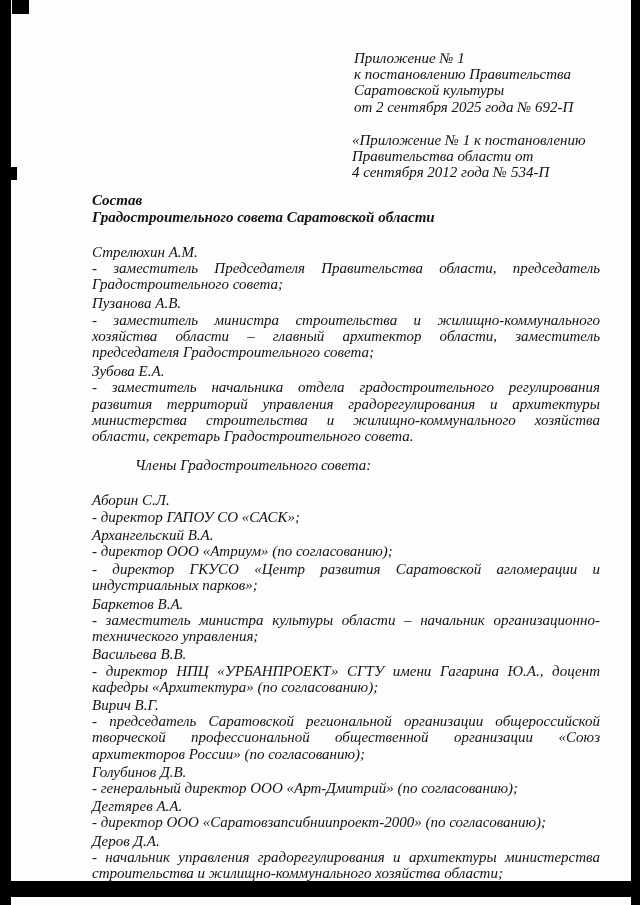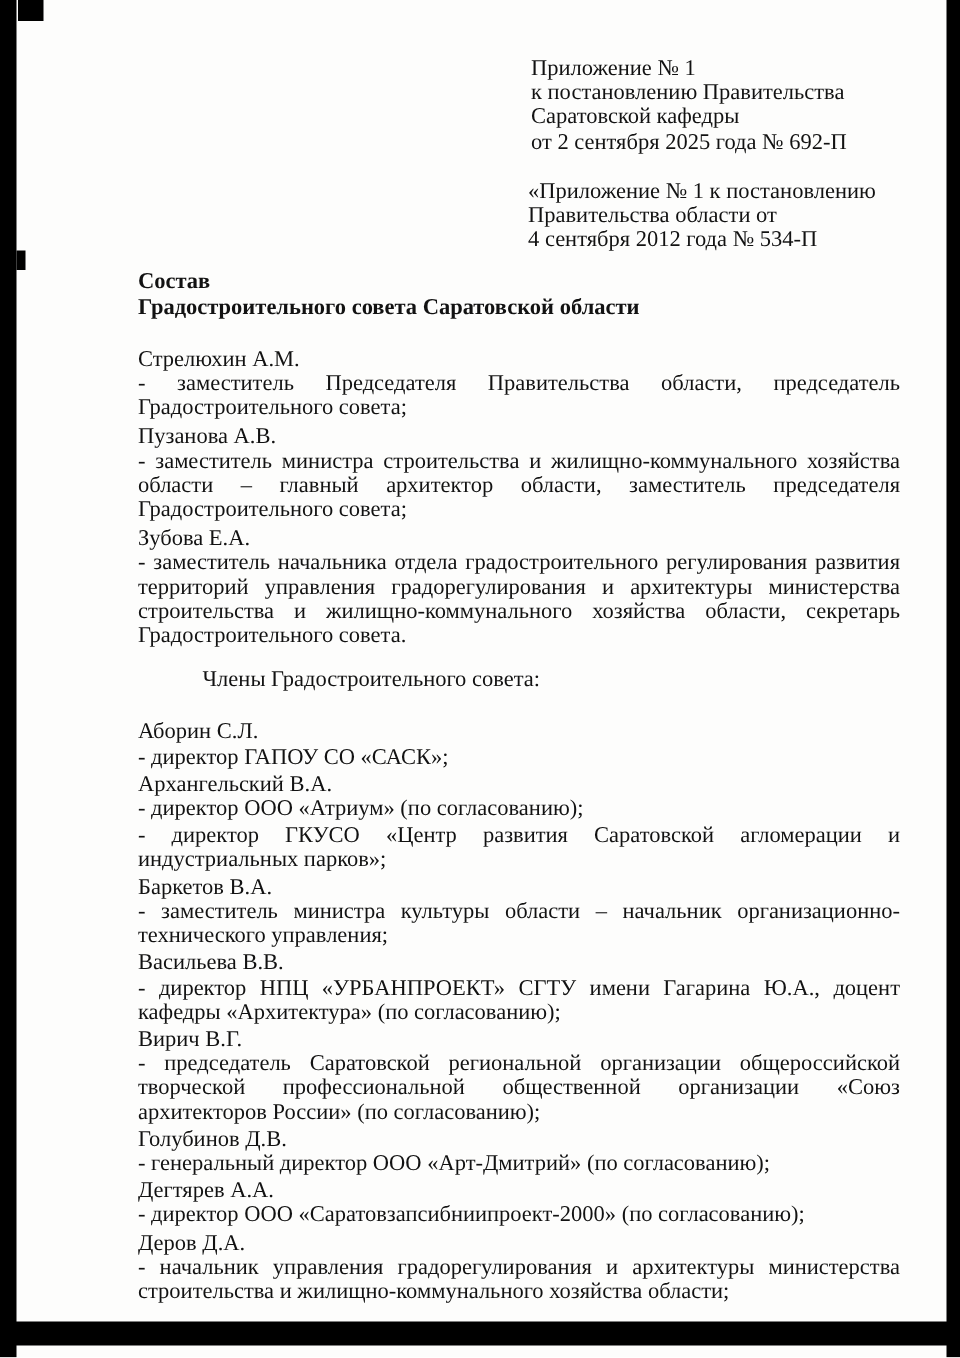--- a/index.html
+++ b/index.html
@@ -19,24 +19,25 @@
   
   .edge-left  { position: absolute; left: 0; top: 0; width: 11px; height: 905px; background: #000; }
   .edge-right { position: absolute; right: 0; top: 0; width: 9px; height: 905px; background: #000; }
   .bottom-bar { position: absolute; left: 0; bottom: 8px; width: 640px; height: 16px; background: #000; }
   .corner-mark{ position: absolute; left: 12px; top: 0; width: 17px; height: 14px; background: #000; }
   .blot       { position: absolute; left: 11px; top: 167px; width: 6px; height: 13px; background: #000; }
 
   .content {
     position: absolute;
     left: 92px;
-    top: 38px;
+    top: 50px;
     width: 508px;
     font-size: 15px;
     line-height: 16.2px;
+    font-style: italic;
   }
   .header-block { margin-left: 262px; }
   .header-block2 { margin-left: 260px; margin-top: 17px; }
   .header-line { white-space: nowrap; }
 
   .doc-title {
     margin-top: 12px;
     text-align: left;
     font-weight: bold;
   }
@@ -58,21 +59,21 @@
   <div class="edge-right"></div>
   <div class="bottom-bar"></div>
   <div class="corner-mark"></div>
   <div class="blot"></div>
 
   <div class="content">
 
     <div class="header-block">
       <div class="header-line">Приложение № 1</div>
       <div class="header-line">к постановлению Правительства</div>
-      <div class="header-line">Саратовской кафедры</div>
+      <div class="header-line">Саратовской культуры</div>
       <div class="header-line">от 2 сентября 2025 года № 692-П</div>
     </div>
 
     <div class="header-block2">
       <div class="header-line">«Приложение № 1 к постановлению</div>
       <div class="header-line">Правительства области от</div>
       <div class="header-line">4 сентября 2012 года № 534-П</div>
     </div>
 
     <div class="doc-title">

